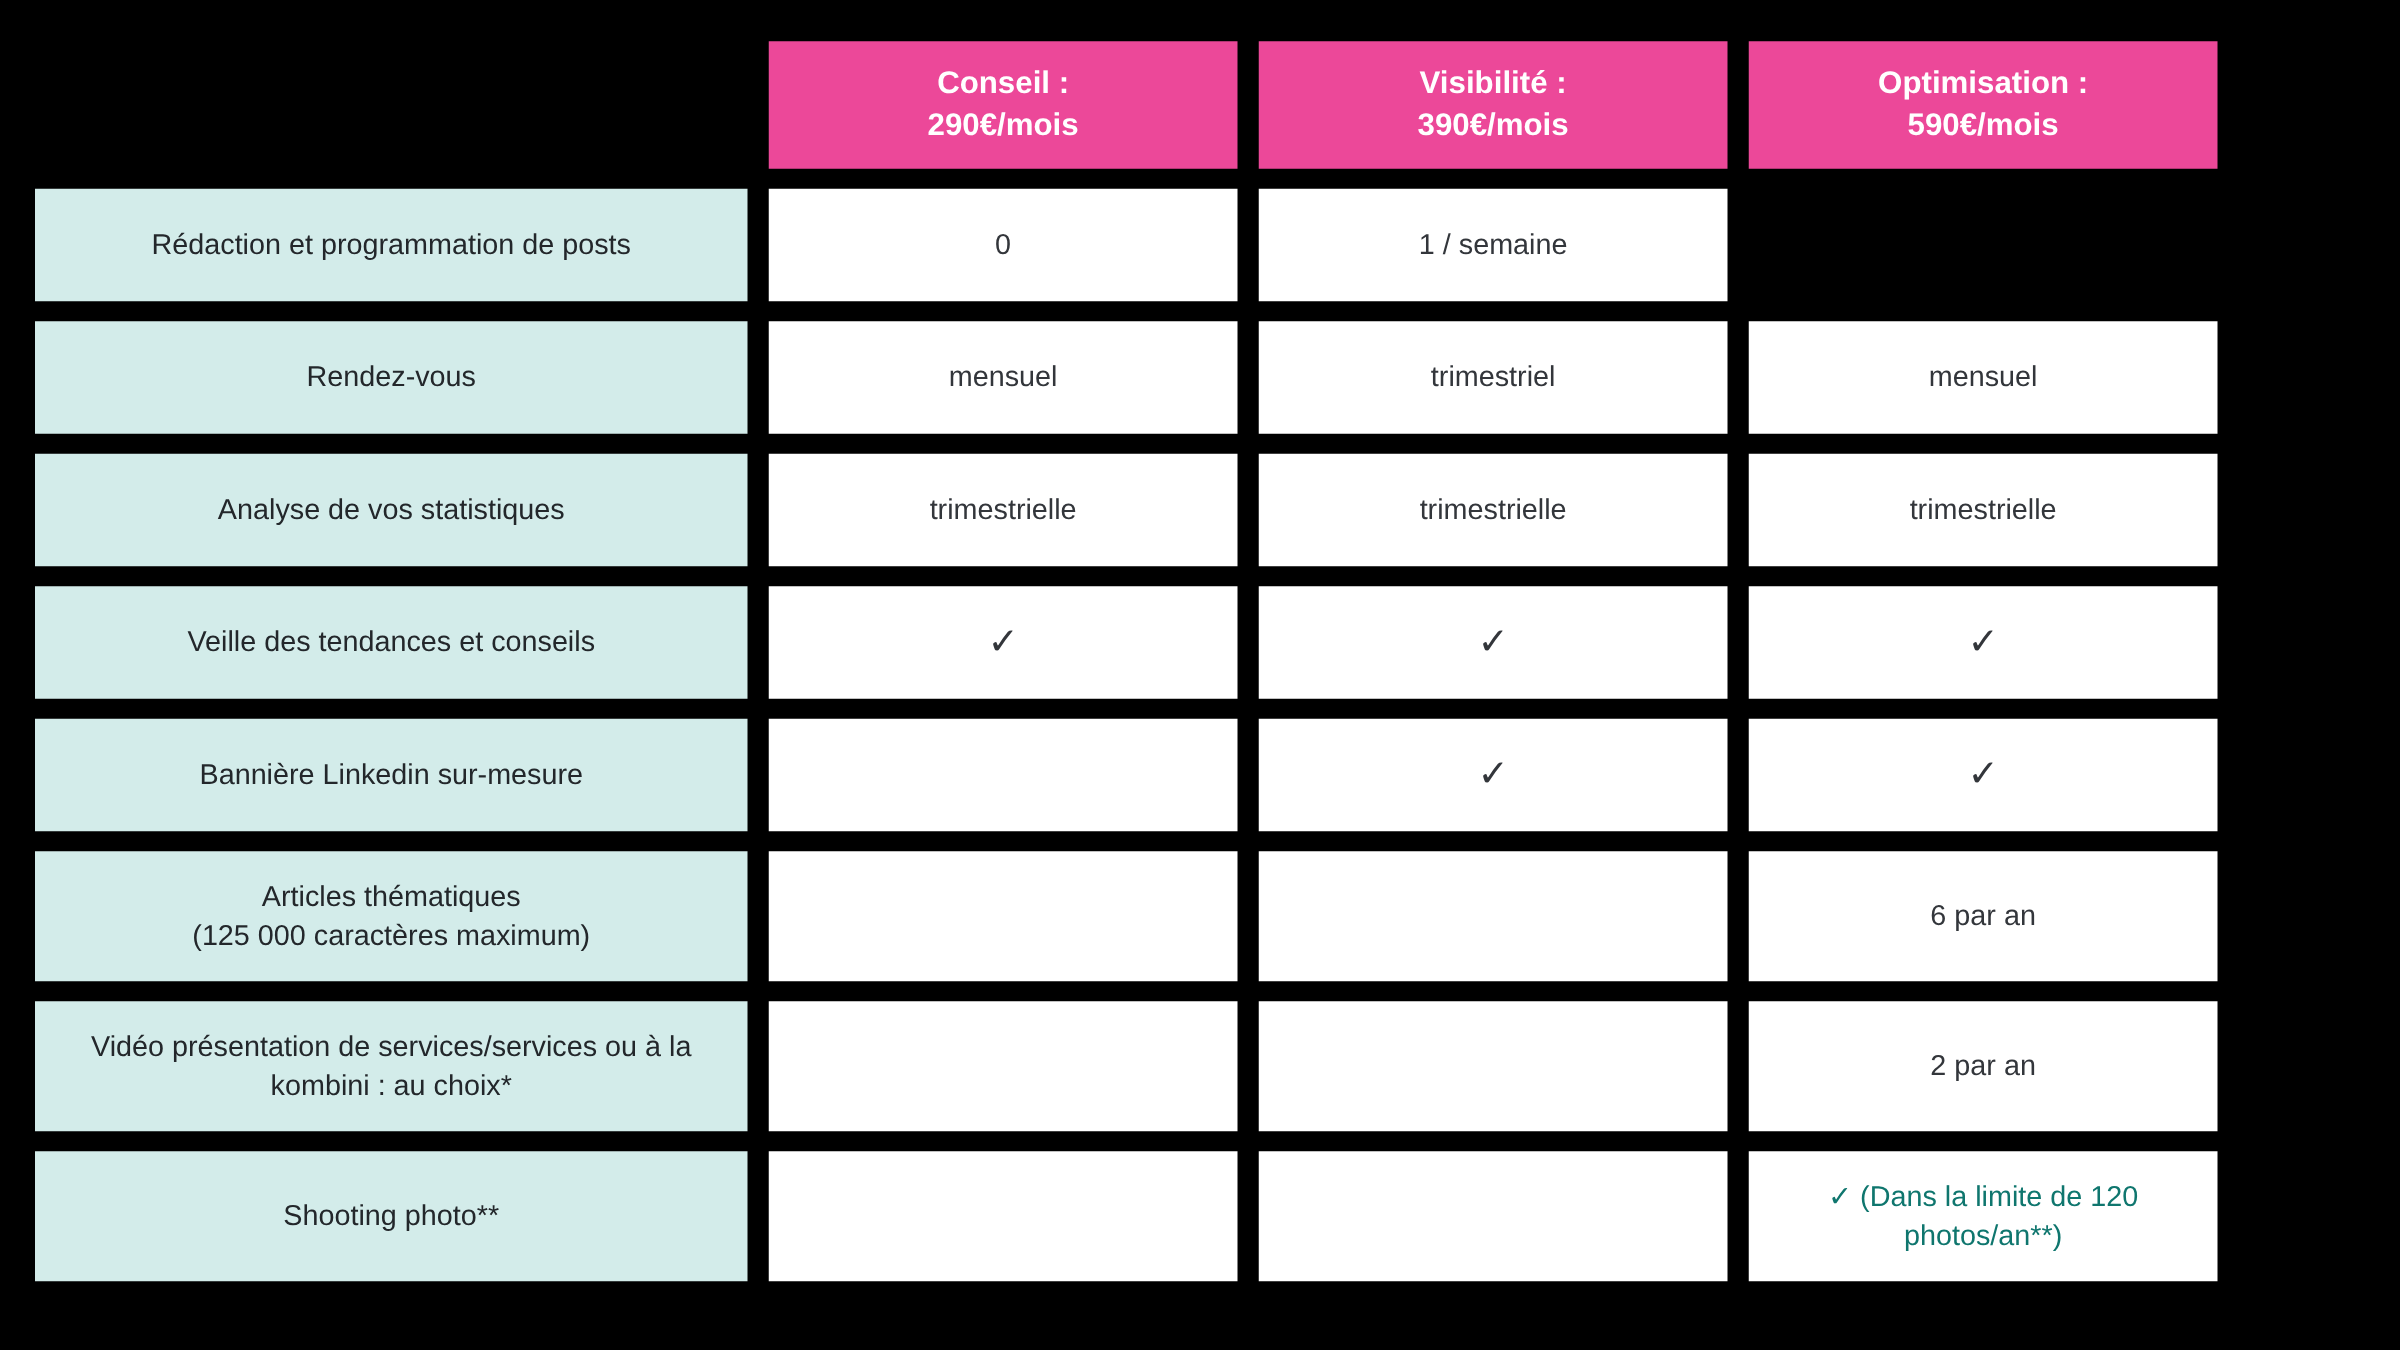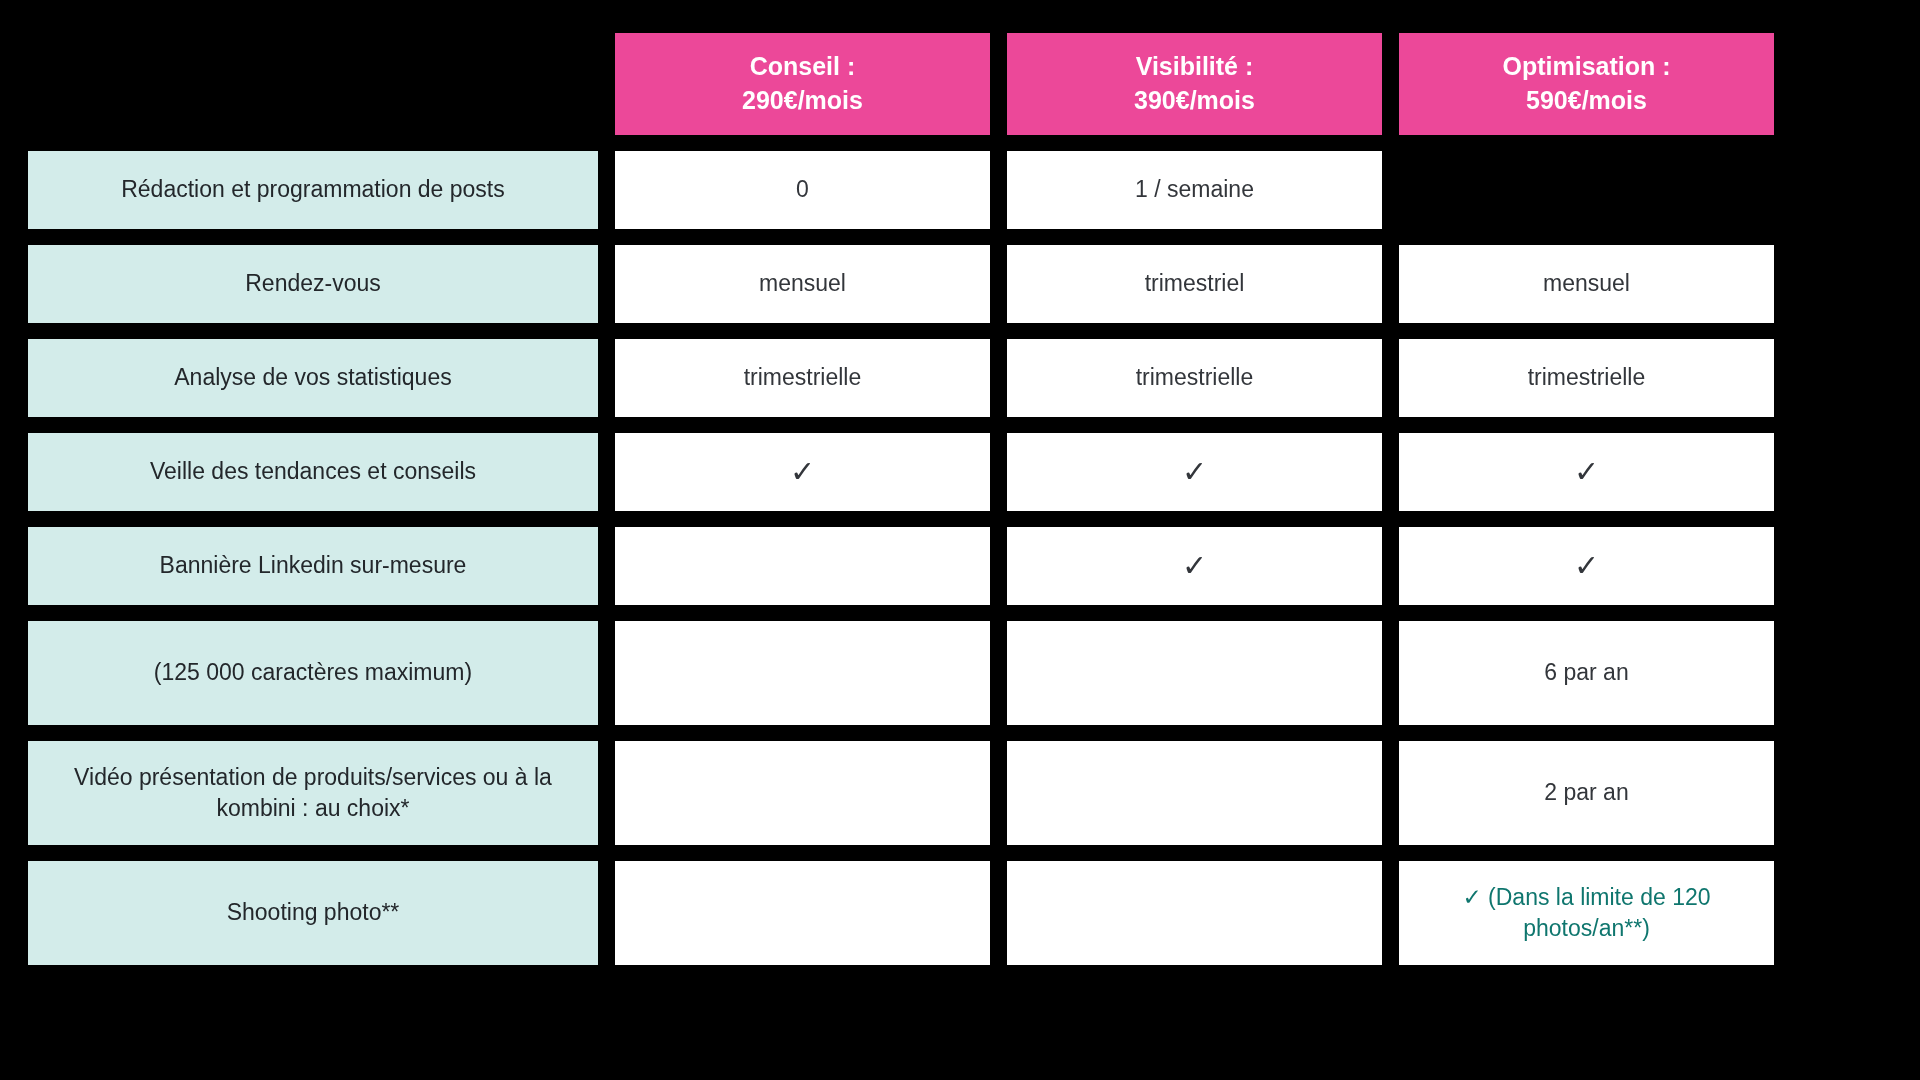--- a/index.html
+++ b/index.html
@@ -57,21 +57,21 @@
     align-items: center;
     justify-content: center;
     text-align: center;
     font-size: 25px;
     font-weight: bold;
     line-height: 1.35;
     height: 102px;
   }
 
   
-  .body-row { height: 78px; }
+  .body-row { height: 90px; }
 
   .body-row.tall { height: 104px; }
 
   .feature-label {
     background: #d3ecea;
     color: #23272b;
     display: flex;
     align-items: center;
     justify-content: center;
     text-align: center;
@@ -184,32 +184,33 @@
       <span class="check-glyph">✓</span>
     </div>
     <div class="cell-plan value-cell">
       <span class="check-glyph">✓</span>
     </div>
   </div>
 
   <div class="row body-row tall">
     <div class="cell-label feature-label">
       <div>
+        <div>Articles thématiques</div>
         <div>(125 000 caractères maximum)</div>
       </div>
     </div>
     <div class="cell-plan value-cell empty"></div>
     <div class="cell-plan value-cell empty"></div>
     <div class="cell-plan value-cell">6 par an</div>
   </div>
 
   <div class="row body-row tall">
     <div class="cell-label feature-label">
       <div>
-        <div>Vidéo présentation de produits/services ou à la</div>
+        <div>Vidéo présentation de services/services ou à la</div>
         <div>kombini : au choix*</div>
       </div>
     </div>
     <div class="cell-plan value-cell empty"></div>
     <div class="cell-plan value-cell empty"></div>
     <div class="cell-plan value-cell">2 par an</div>
   </div>
 
   <div class="row body-row tall">
     <div class="cell-label feature-label">

